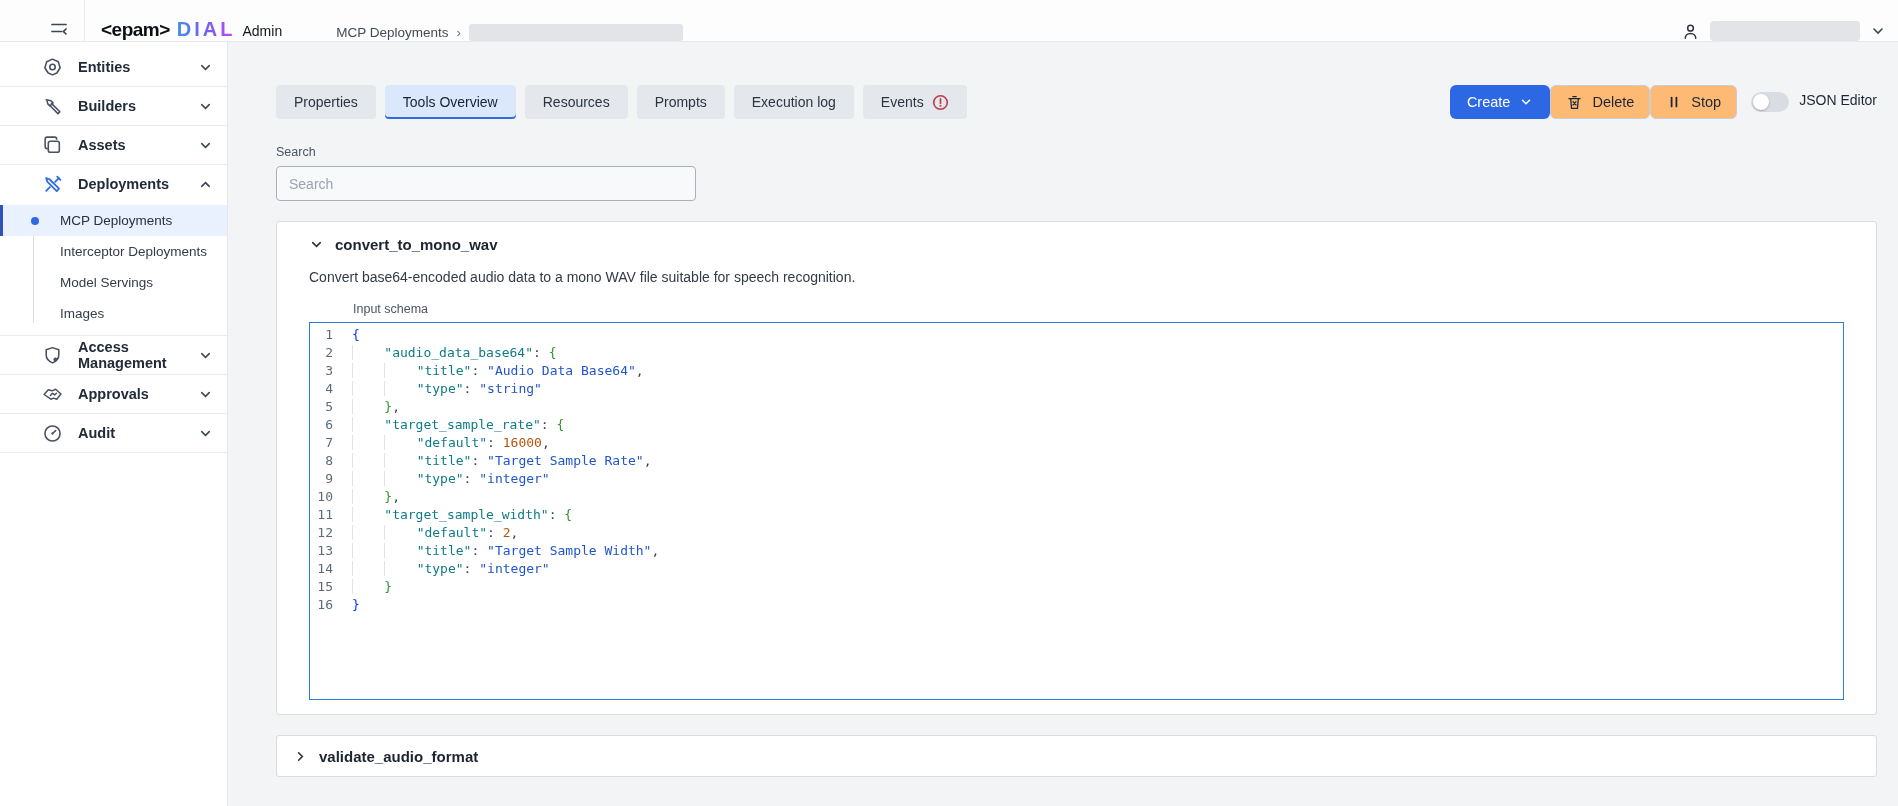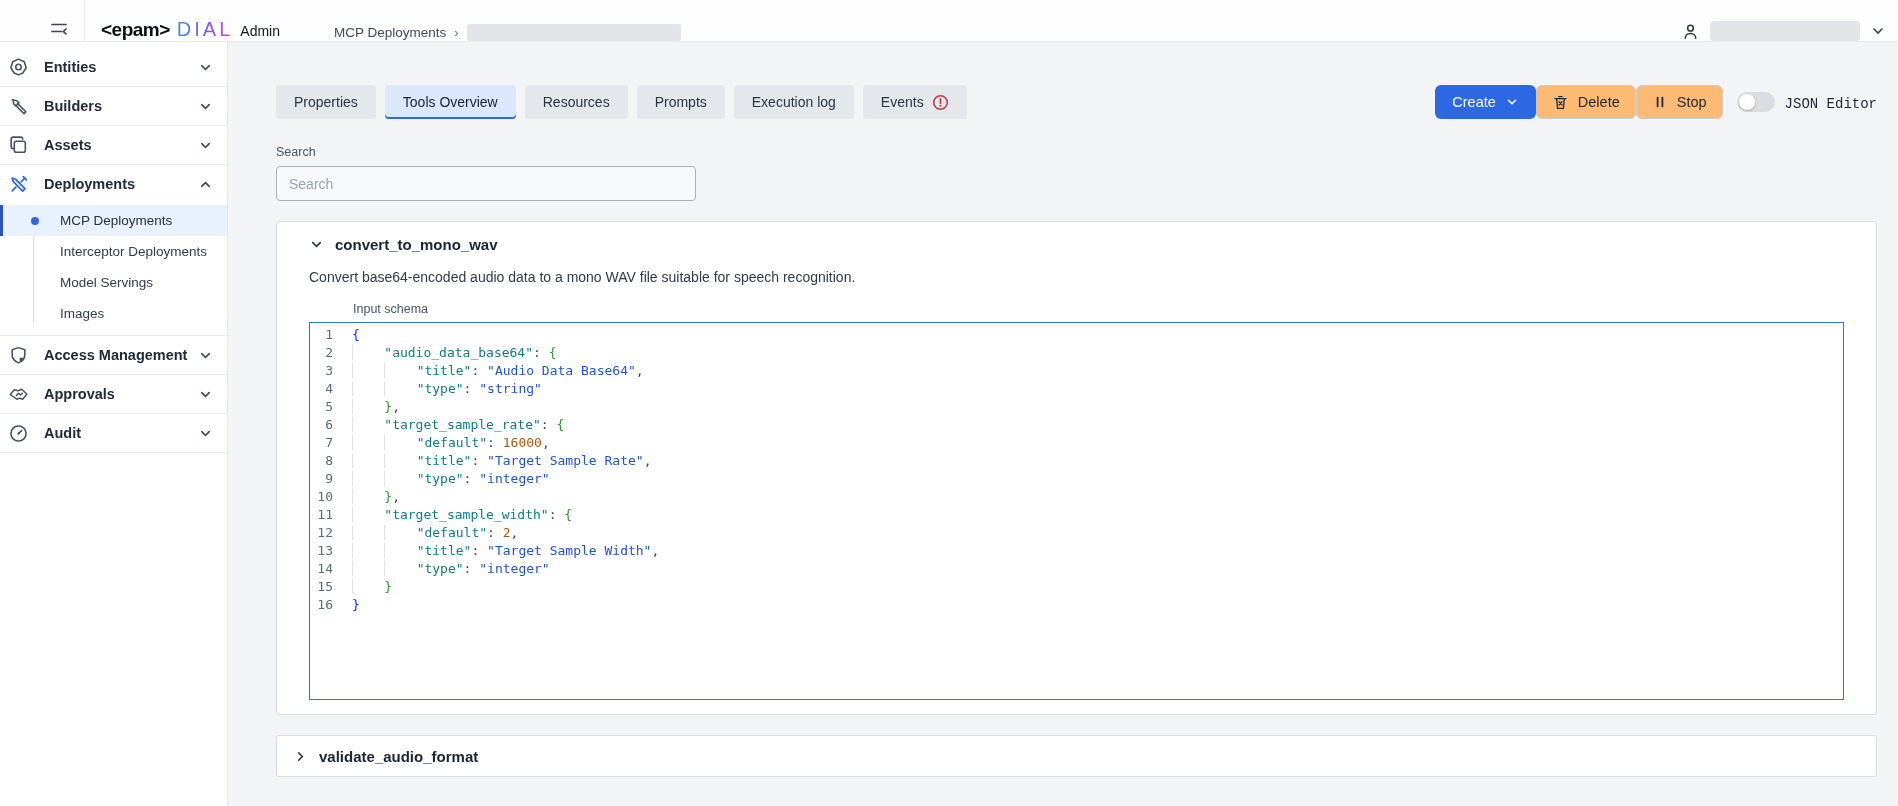--- a/index.html
+++ b/index.html
@@ -5,35 +5,35 @@
   * { box-sizing: border-box; margin: 0; padding: 0; }
   html,body { width:1898px; height:806px; overflow:hidden; }
   body { font-family:"Liberation Sans", sans-serif; background:#f3f4f6; color:#1f2733; }
 
   
   .header { height:42px; background:#fdfdfe; border-bottom:1px solid #e6e8ec; display:flex; align-items:flex-end;padding-left:32px; }
   .burger { width:26px; height:26px; margin-left:14px; display:flex; align-items:center; justify-content:center; cursor:pointer; }
   .hdr-divider { width:1px; align-self:stretch; background:#e6e8ec; margin-left:12px; }
   .logo { display:flex; align-items:baseline; gap:7px; margin-left:16px; }
   .logo-epam { font-weight:800; font-size:19px; letter-spacing:-0.5px; color:#0b0f14; }
-  .logo-dial { font-size:20px; font-weight:400; letter-spacing:3px;
+  .logo-dial { font-size:20px; font-weight:700; letter-spacing:3px;
                background:linear-gradient(90deg,#3f8df2 0%,#7a5bf0 55%,#d23ff0 100%);
                -webkit-background-clip:text; background-clip:text; color:transparent;margin-top:31px; }
   .logo-admin { font-size:14px; font-weight:500; color:#12171f; }
   .breadcrumb { display:flex; align-items:center; gap:8px; margin-left:54px; font-size:13.5px; color:#414b58; }
   .crumb-sep { color:#6b7480; font-size:13px; }
   .redacted { background:#e2e4e8; border-radius:3px; }
   .crumb-redacted { width:214px; height:17px; }
   .hdr-right { margin-left:auto; display:flex; align-items:center; gap:10px; padding-right:12px; }
   .user-redacted { width:150px; height:20px; border-radius:4px; }
 
   
   .layout { display:flex; height:764px; }
   .sidebar { width:228px; background:#ffffff; border-right:1px solid #e6e8ec; padding-top:6px; }
-  .side-item { height:38px; display:flex; align-items:center; padding:0 14px 0 8px; cursor:pointer; }
+  .side-item { height:38px; display:flex; align-items:center; padding:0 14px 0 42px; cursor:pointer; }
   .side-item .ic { width:21px; height:21px; flex:0 0 21px; display:flex; align-items:center; }
   .side-item .lbl { font-size:14.5px; font-weight:700; color:#222b38; margin-left:15px; flex:1; }
   .sep { height:1px; background:#e9ebef; }
   .sub-group { position:relative; padding:2px 0 6px 0; }
   .tree-line { position:absolute; left:33px; top:28px; bottom:12px; width:1px; background:#d9dce2; }
   .sub-item { height:31px; display:flex; align-items:center; padding-left:24px; cursor:pointer; position:relative; }
   .sub-item .bullet-slot { width:21px; flex:0 0 21px; display:flex; justify-content:center; }
   .dot { width:8px; height:8px; border-radius:50%; background:#2f6ae1; position:relative; z-index:1; }
   .sub-item .lbl { font-size:13.5px; color:#333c48; margin-left:15px; }
   .sub-item.selected { background:#e8f1fd; box-shadow:inset 3px 0 0 #2d53b8; }
@@ -44,21 +44,21 @@
   .toolbar-row { margin-top:43px; display:flex; align-items:flex-start; justify-content:space-between; }
   .tabs { display:flex; gap:9px; }
   .tab { background:#e4e7ec; border-radius:4px; height:34px; padding:0 18px; display:flex; align-items:center; gap:8px;
          font-size:14px; color:#2b3440; cursor:pointer; white-space:nowrap; }
   .tab.active { background:#dbe7fb; color:#15223b; box-shadow:inset 0 -2px 0 #2f6ae1; }
 
   .actions { display:flex; align-items:center; }
   .btn { height:34px; border-radius:6px; display:flex; align-items:center; gap:9px; font-size:14.5px; cursor:pointer; border:1px solid transparent; }
   .btn-primary { background:#2d68e4; color:#ffffff; padding:0 16px; }
   .btn-outline { background:#fdba74; border-color:#c9ced6; color:#1f2633; padding:0 15px; }
-  .toggle-wrap { display:flex; align-items:flex-end; gap:10px; margin-left:14px;font-family:Liberation Mono, monospace; }
+  .toggle-wrap { display:flex; align-items:flex-start; gap:10px; margin-left:14px; }
   .toggle { width:38px; height:20px; border-radius:10px; background:#d9dde3; position:relative; cursor:pointer; }
   .toggle .knob { position:absolute; left:2px; top:2px; width:16px; height:16px; border-radius:50%; background:#ffffff; box-shadow:0 1px 2px rgba(0,0,0,.25); }
   .toggle-label { font-size:14px; color:#1f2633; }
 
   
   .search-block { margin-top:26px; }
   .search-label { font-size:12.5px; color:#4b5563; }
   .search-input { margin-top:7px; width:420px; height:35px; border:1px solid #a9b0ba; border-radius:4px; background:#f8f9fb;
                   padding:0 12px; font-size:14px; color:#1f2733; font-family:"Liberation Sans", sans-serif; }
   .search-input::placeholder { color:#9ca3af; }

